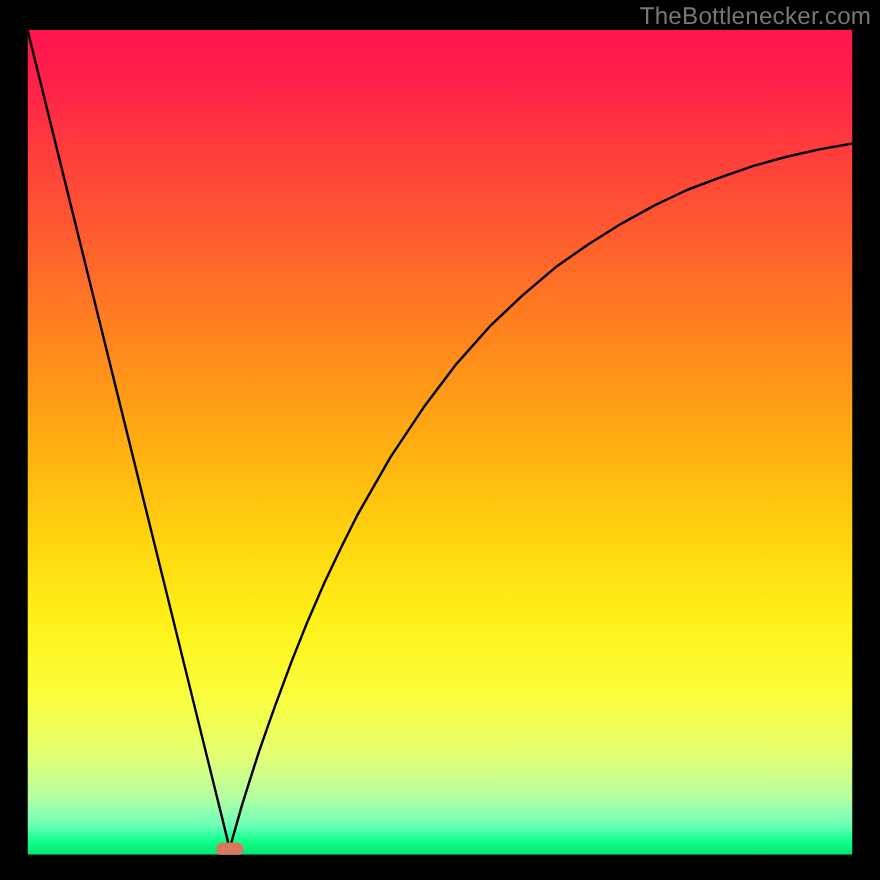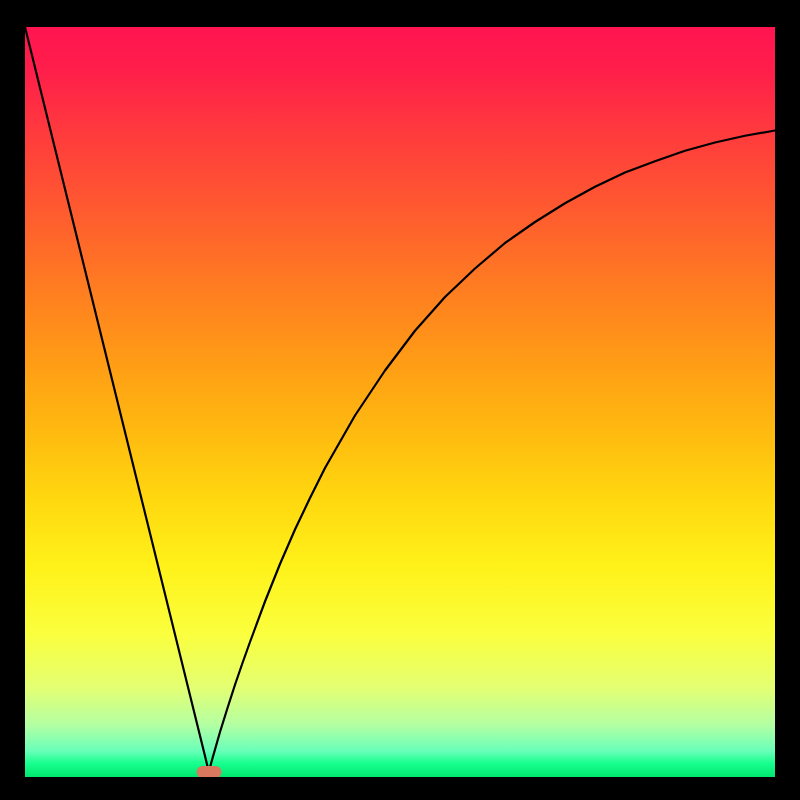--- a/index.html
+++ b/index.html
@@ -68,20 +68,21 @@
     background: #d8785e;
     border-radius: 6px;
     transform: translate(-50%, -50%);
   }
 </style>
 </head>
 <body>
 
 <div class="frame">
 
+  <div class="attribution">TheBottlenecker.com</div>
 
   <div class="plot-clip">
     <div class="gradient"></div>
 
     <svg class="curve-svg" viewBox="0 0 750 750" preserveAspectRatio="none">
       <path id="curve-path" d="M0.00 0.00 L30.00 121.50 L60.00 243.00 L90.00 364.50 L120.00 486.00 L150.00 607.50 L165.00 668.25 L180.00 729.00 L183.75 744.75 L187.50 731.25 L195.00 705.00 L202.50 681.00 L210.00 657.75 L217.50 636.00 L225.00 615.00 L240.00 574.50 L255.00 537.00 L270.00 502.50 L285.00 471.00 L300.00 441.00 L330.00 388.50 L360.00 343.50 L390.00 303.75 L420.00 270.00 L450.00 241.50 L480.00 216.00 L510.00 195.00 L540.00 176.25 L570.00 159.75 L600.00 145.50 L630.00 134.25 L660.00 123.75 L690.00 115.50 L720.00 108.75 L750.00 103.50" fill="none" stroke="#000" stroke-width="2.2" stroke-linejoin="round" stroke-linecap="round"></path>
     </svg>
 
     <div id="marker" class="marker" style="left: 183.75px; top: 744.75px;"></div>
   </div>

